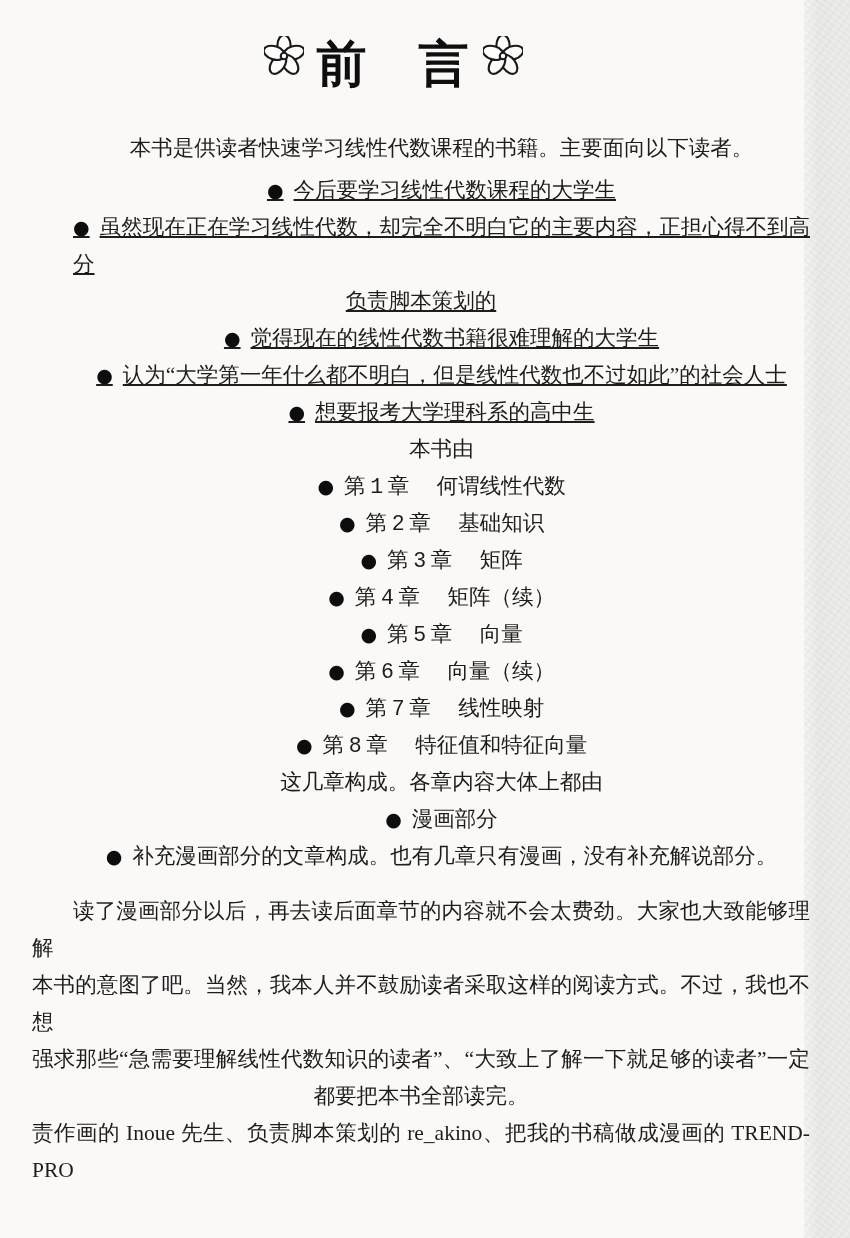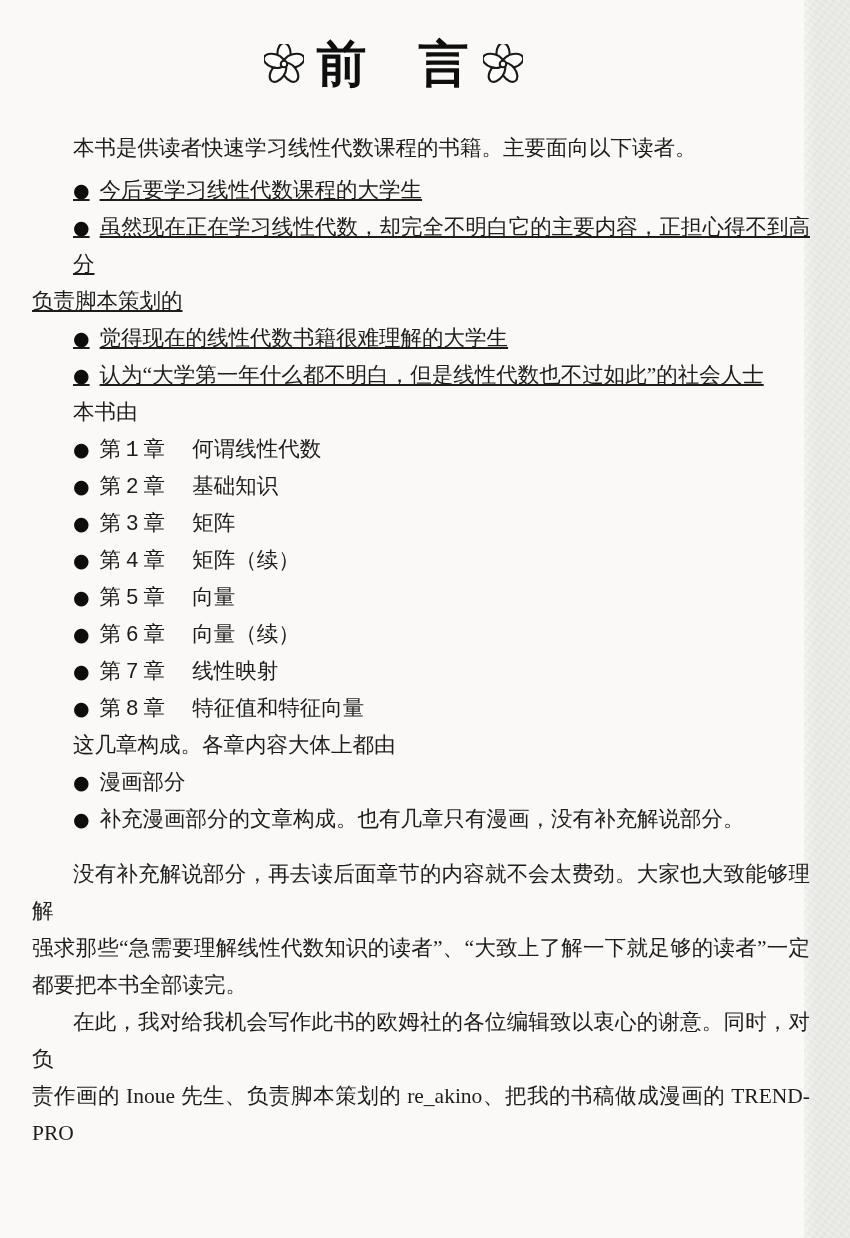--- a/index.html
+++ b/index.html
@@ -15,33 +15,33 @@
     background:
       repeating-linear-gradient(37deg, rgba(40,40,35,0.025) 0 2px, rgba(0,0,0,0) 2px 5px),
       repeating-linear-gradient(-53deg, rgba(40,40,35,0.02) 0 3px, rgba(0,0,0,0) 3px 7px),
       linear-gradient(to right,#f4f4f1 0,#ebebe8 30%,#ecece9 100%);
   }
   .content{
     position:absolute;left:32px;top:0;width:778px;
   }
   .title-row{
     margin-top:36px;height:56px;
-    display:flex;align-items:center;justify-content:center;
+    display:flex;justify-content:center;
     transform:translateX(-28px);
     gap:13px;
   }
   .title-text{
     margin:0;font-family:"Liberation Sans","DejaVu Sans",sans-serif;
     font-size:50px;line-height:56px;font-weight:700;color:#0e0e0e;
     letter-spacing:1px;white-space:nowrap;
   }
   .florette{width:40px;height:40px;display:block;}
   .body-text{margin-top:38px;}
   .line{
-    font-size:21.5px;line-height:37px;white-space:normal;
+    font-size:21.5px;line-height:37px;white-space:normal;text-align:center;
   }
   .indent{text-indent:41px;}
   .pad{padding-left:41px;}
   .stretch{text-align:justify;text-align-last:justify;}
   .dot{
     font-size:19px;margin-right:10px;color:#0d0d0d;
     font-family:"DejaVu Sans","Liberation Sans",sans-serif;
   }
   .chapters .line{line-height:36px;}
   .ch-num{letter-spacing:0.22em;font-family:Liberation Mono, monospace;}
@@ -92,20 +92,23 @@
       <div class="line pad stretch">
         <span class="dot">●</span><span>虽然现在正在学习线性代数，却完全不明白它的主要内容，正担心得不到高分</span>
       </div>
       <div class="line">负责脚本策划的</div>
       <div class="line pad">
         <span class="dot">●</span><span>觉得现在的线性代数书籍很难理解的大学生</span>
       </div>
       <div class="line pad">
         <span class="dot">●</span><span>认为“大学第一年什么都不明白，但是线性代数也不过如此”的社会人士</span>
       </div>
+      <div class="line pad">
+        <span class="dot">●</span><span>想要报考大学理科系的高中生</span>
+      </div>
     </section>
 
     <div class="line pad gap-s">本书由</div>
 
     <section class="chapters">
       <div class="line pad">
         <span class="dot">●</span><span class="ch-num">第1章</span><span class="ch-title">何谓线性代数</span>
       </div>
       <div class="line pad">
         <span class="dot">●</span><span class="ch-num">第2章</span><span class="ch-title">基础知识</span>
@@ -135,25 +138,25 @@
     <section>
       <div class="line pad">
         <span class="dot">●</span><span>漫画部分</span>
       </div>
       <div class="line pad">
         <span class="dot">●</span><span>补充漫画部分的文章构成。也有几章只有漫画，没有补充解说部分。</span>
       </div>
     </section>
 
     <section class="gap-p">
-      <div class="line indent stretch">没有补充解说部分，再去读后面章节的内容就不会太费劲。大家也大致能够理解</div>
+      <div class="line indent stretch">读了漫画部分以后，再去读后面章节的内容就不会太费劲。大家也大致能够理解</div>
+      <div class="line stretch">本书的意图了吧。当然，我本人并不鼓励读者采取这样的阅读方式。不过，我也不想</div>
       <div class="line stretch">强求那些“急需要理解线性代数知识的读者”、“大致上了解一下就足够的读者”一定</div>
       <div class="line">都要把本书全部读完。</div>
     </section>
 
     <section>
-      <div class="line indent stretch">在此，我对给我机会写作此书的欧姆社的各位编辑致以衷心的谢意。同时，对负</div>
       <div class="line stretch">责作画的 Inoue 先生、负责脚本策划的 re_akino、把我的书稿做成漫画的 TREND-PRO</div>
 
     </section>
 
   </main>
 </div>
 
 </body></html>

